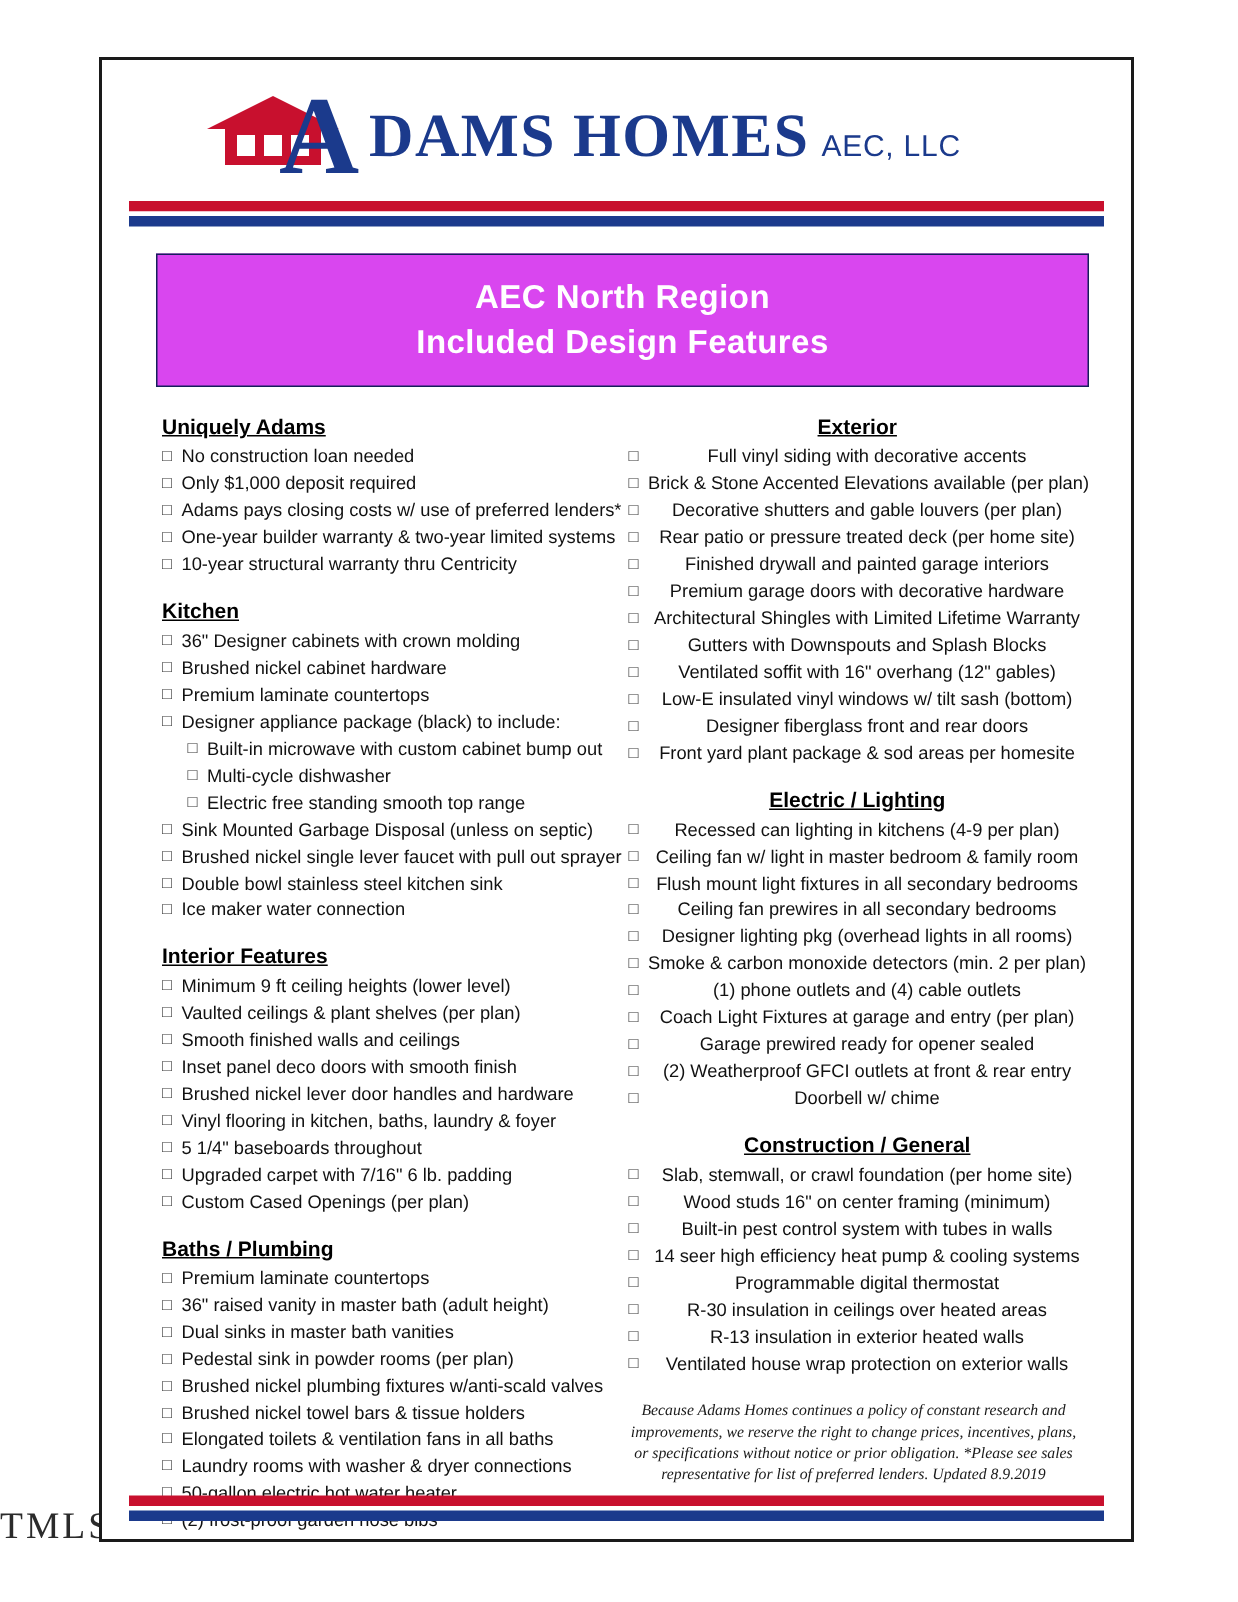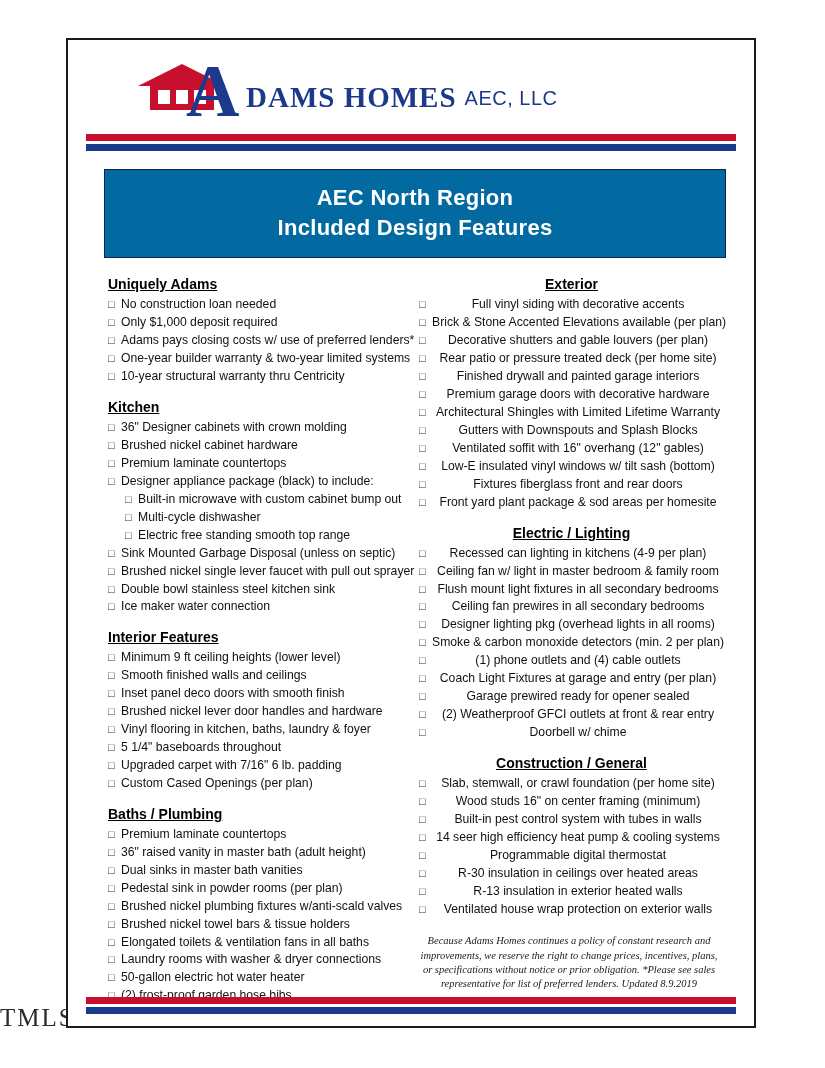--- a/index.html
+++ b/index.html
@@ -90,21 +90,21 @@
     font-family: "Liberation Serif", serif;
     font-weight: bold;
     font-size: 74px;
     line-height: 66px;
     color: #1b3a8c;
     letter-spacing: -2px;
   }
   .logo-text {
     font-family: "Liberation Serif", serif;
     font-weight: bold;
-    font-size: 29px;
+    font-size: 41px;
     color: #1b3a8c;
     letter-spacing: 1px;
     margin-left: -16px;
     padding-bottom: 8px;
   }
   .logo-sub {
     font-family: "Liberation Sans", sans-serif;
     font-size: 20px;
     color: #1b3a8c;
     padding-bottom: 12px;
@@ -124,21 +124,21 @@
     background: #ffffff;
   }
   .stripe-blue {
     height: 7px;
     background: #1b3a8c;
   }
 
   
   .title-box {
     margin: 18px 10px 0 18px;
-    background: #0369a1;
+    background: #d946ef;
     color: #ffffff;
     text-align: center;
     padding: 13px 10px 15px 10px;
     border: 1px solid #151f5c;
   }
   .title-line {
     font-size: 22px;
     font-weight: bold;
     letter-spacing: 0.3px;
     line-height: 1.35;
@@ -285,20 +285,21 @@
                 <li class="">Sink Mounted Garbage Disposal (unless on septic)</li>
                 <li class="">Brushed nickel single lever faucet with pull out sprayer</li>
                 <li class="">Double bowl stainless steel kitchen sink</li>
                 <li class="">Ice maker water connection</li>
               </ul>
             </div>
             <div class="sec">
               <div class="sec-head">Interior Features</div>
               <ul class="items">
                 <li class="">Minimum 9 ft ceiling heights (lower level)</li>
+                <li class="">Vaulted ceilings &amp; plant shelves (per plan)</li>
                 <li class="">Smooth finished walls and ceilings</li>
                 <li class="">Inset panel deco doors with smooth finish</li>
                 <li class="">Brushed nickel lever door handles and hardware</li>
                 <li class="">Vinyl flooring in kitchen, baths, laundry &amp; foyer</li>
                 <li class="">5 1/4" baseboards throughout</li>
                 <li class="">Upgraded carpet with 7/16" 6 lb. padding</li>
                 <li class="">Custom Cased Openings (per plan)</li>
               </ul>
             </div>
             <div class="sec">
@@ -324,21 +325,21 @@
                 <li class="">Full vinyl siding with decorative accents</li>
                 <li class="">Brick &amp; Stone Accented Elevations available (per plan)</li>
                 <li class="">Decorative shutters and gable louvers (per plan)</li>
                 <li class="">Rear patio or pressure treated deck (per home site)</li>
                 <li class="">Finished drywall and painted garage interiors</li>
                 <li class="">Premium garage doors with decorative hardware</li>
                 <li class="">Architectural Shingles with Limited Lifetime Warranty</li>
                 <li class="">Gutters with Downspouts and Splash Blocks</li>
                 <li class="">Ventilated soffit with 16" overhang (12" gables)</li>
                 <li class="">Low-E insulated vinyl windows w/ tilt sash (bottom)</li>
-                <li class="">Fixtures fiberglass front and rear doors</li>
+                <li class="">Designer fiberglass front and rear doors</li>
                 <li class="">Front yard plant package &amp; sod areas per homesite</li>
               </ul>
             </div>
             <div class="sec">
               <div class="sec-head">Electric / Lighting</div>
               <ul class="items">
                 <li class="">Recessed can lighting in kitchens (4-9 per plan)</li>
                 <li class="">Ceiling fan w/ light in master bedroom &amp; family room</li>
                 <li class="">Flush mount light fixtures in all secondary bedrooms</li>
                 <li class="">Ceiling fan prewires in all secondary bedrooms</li>

